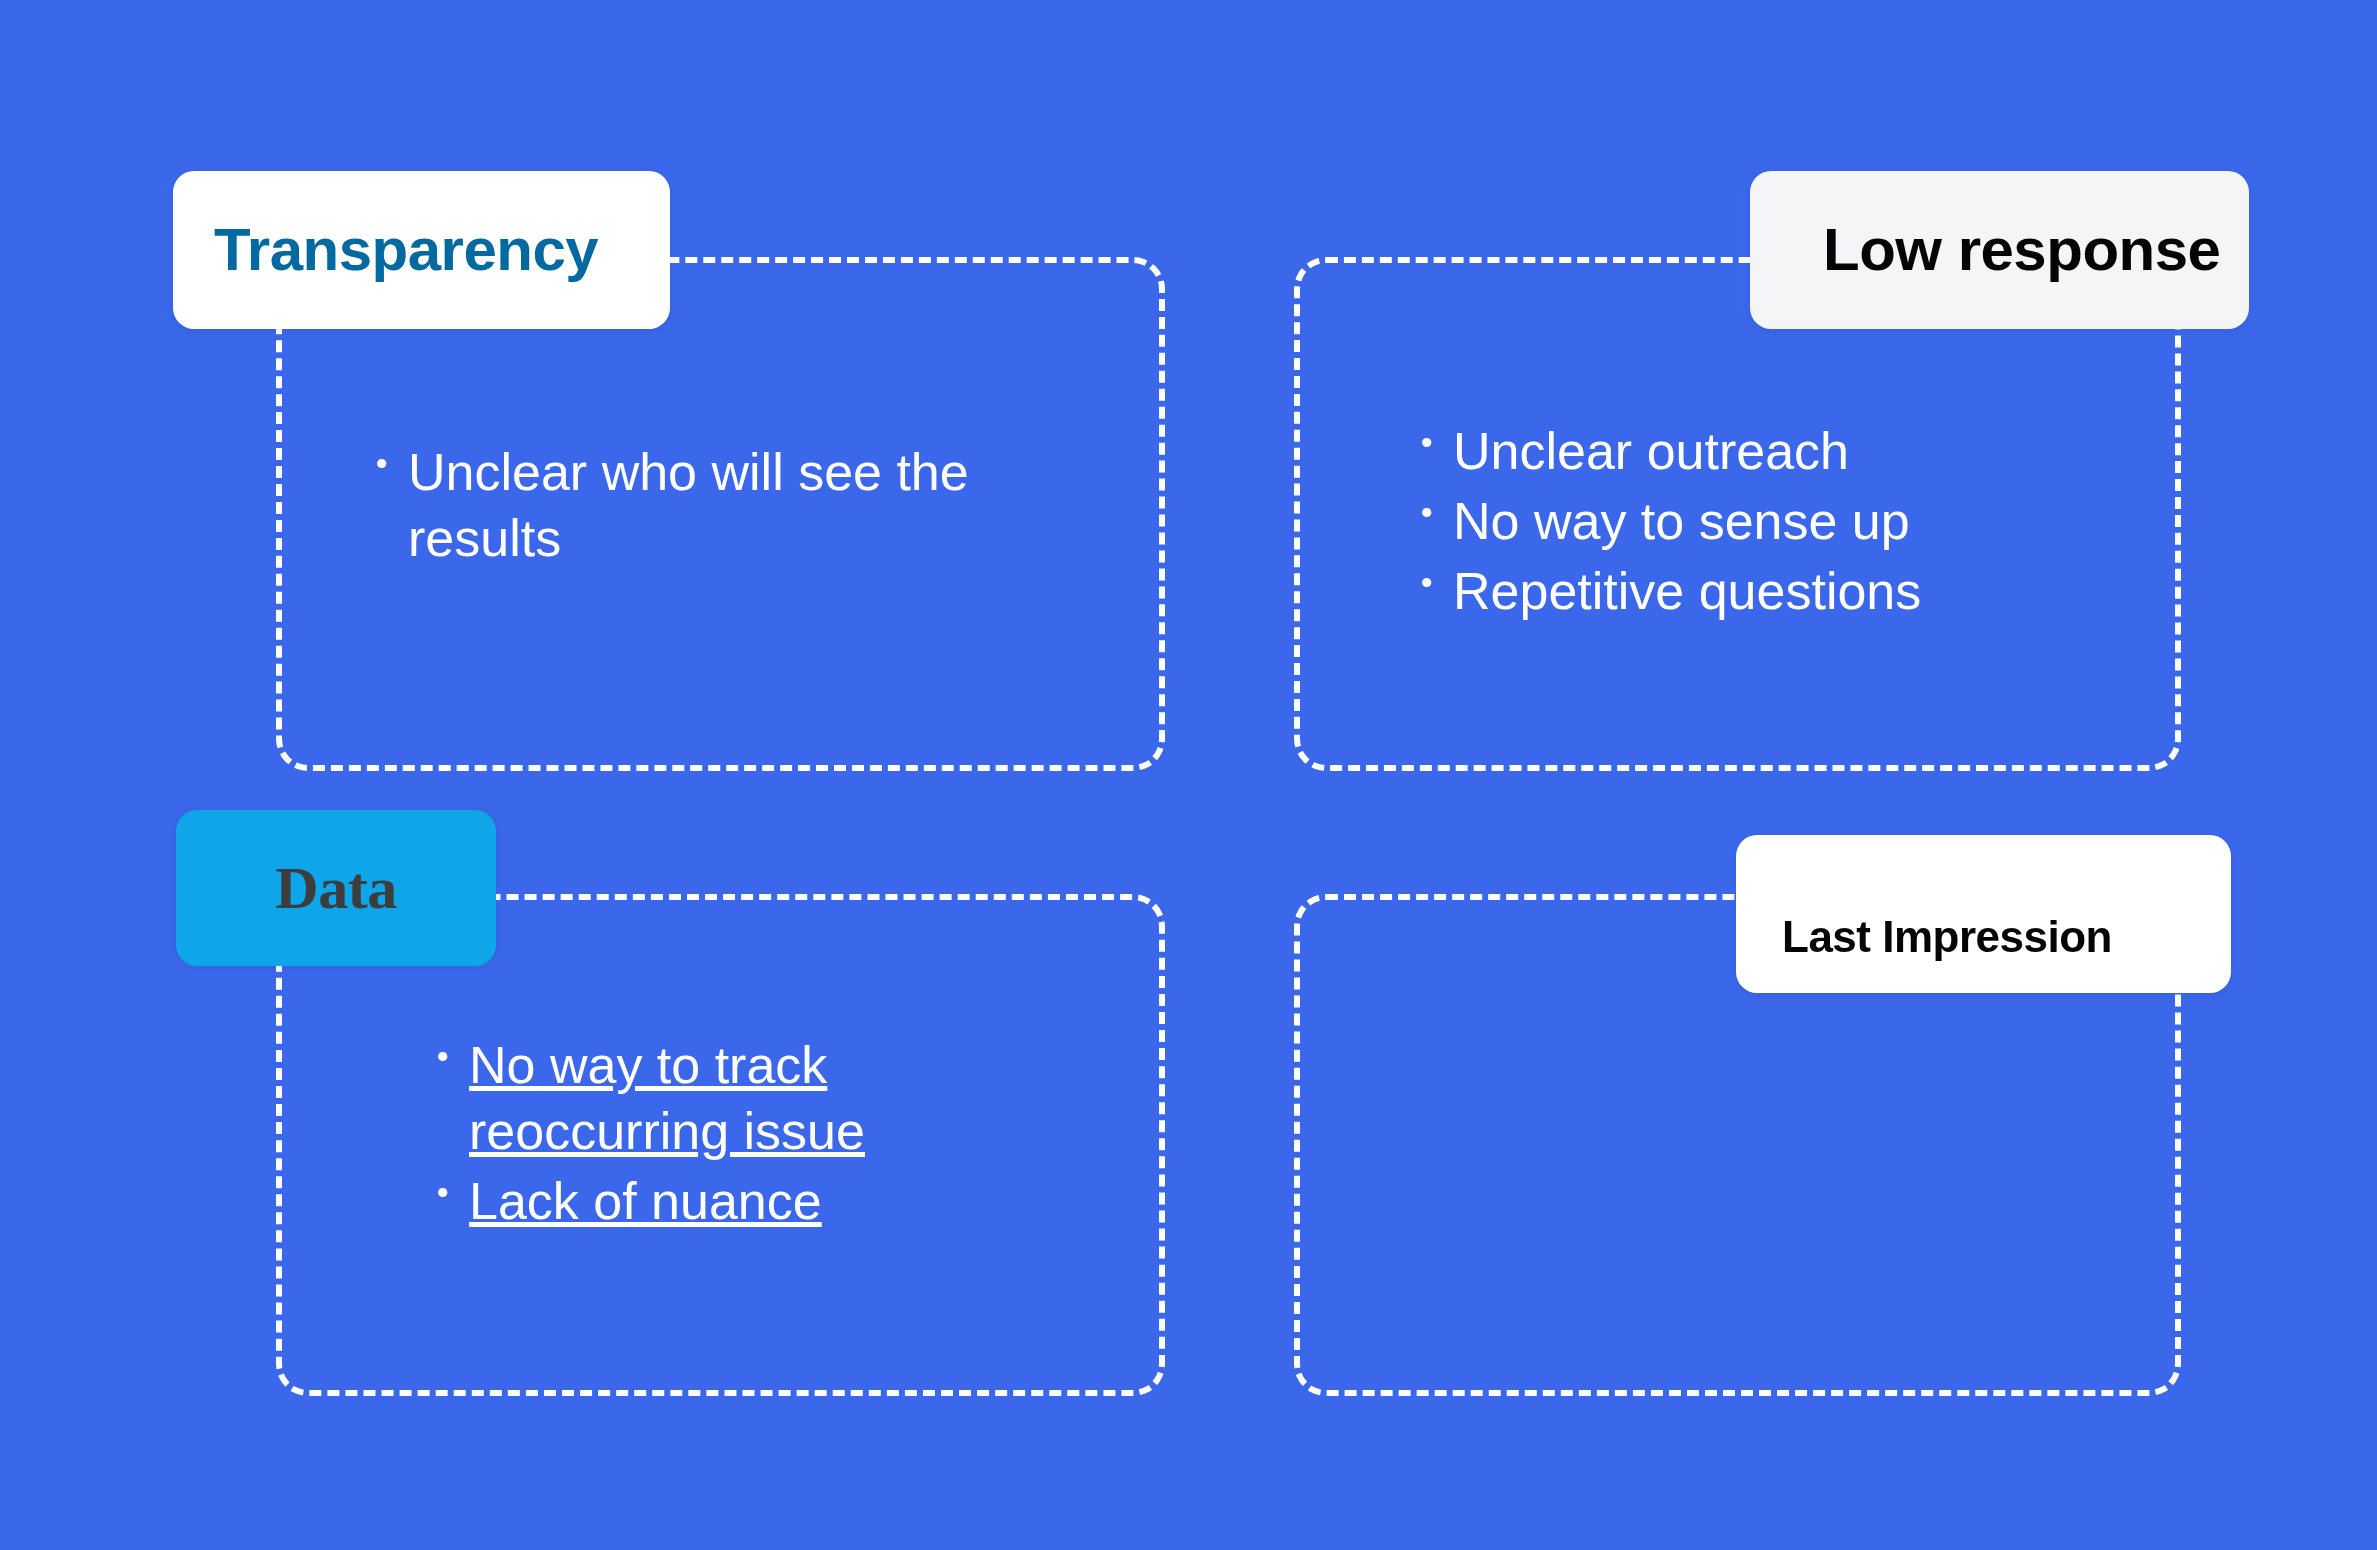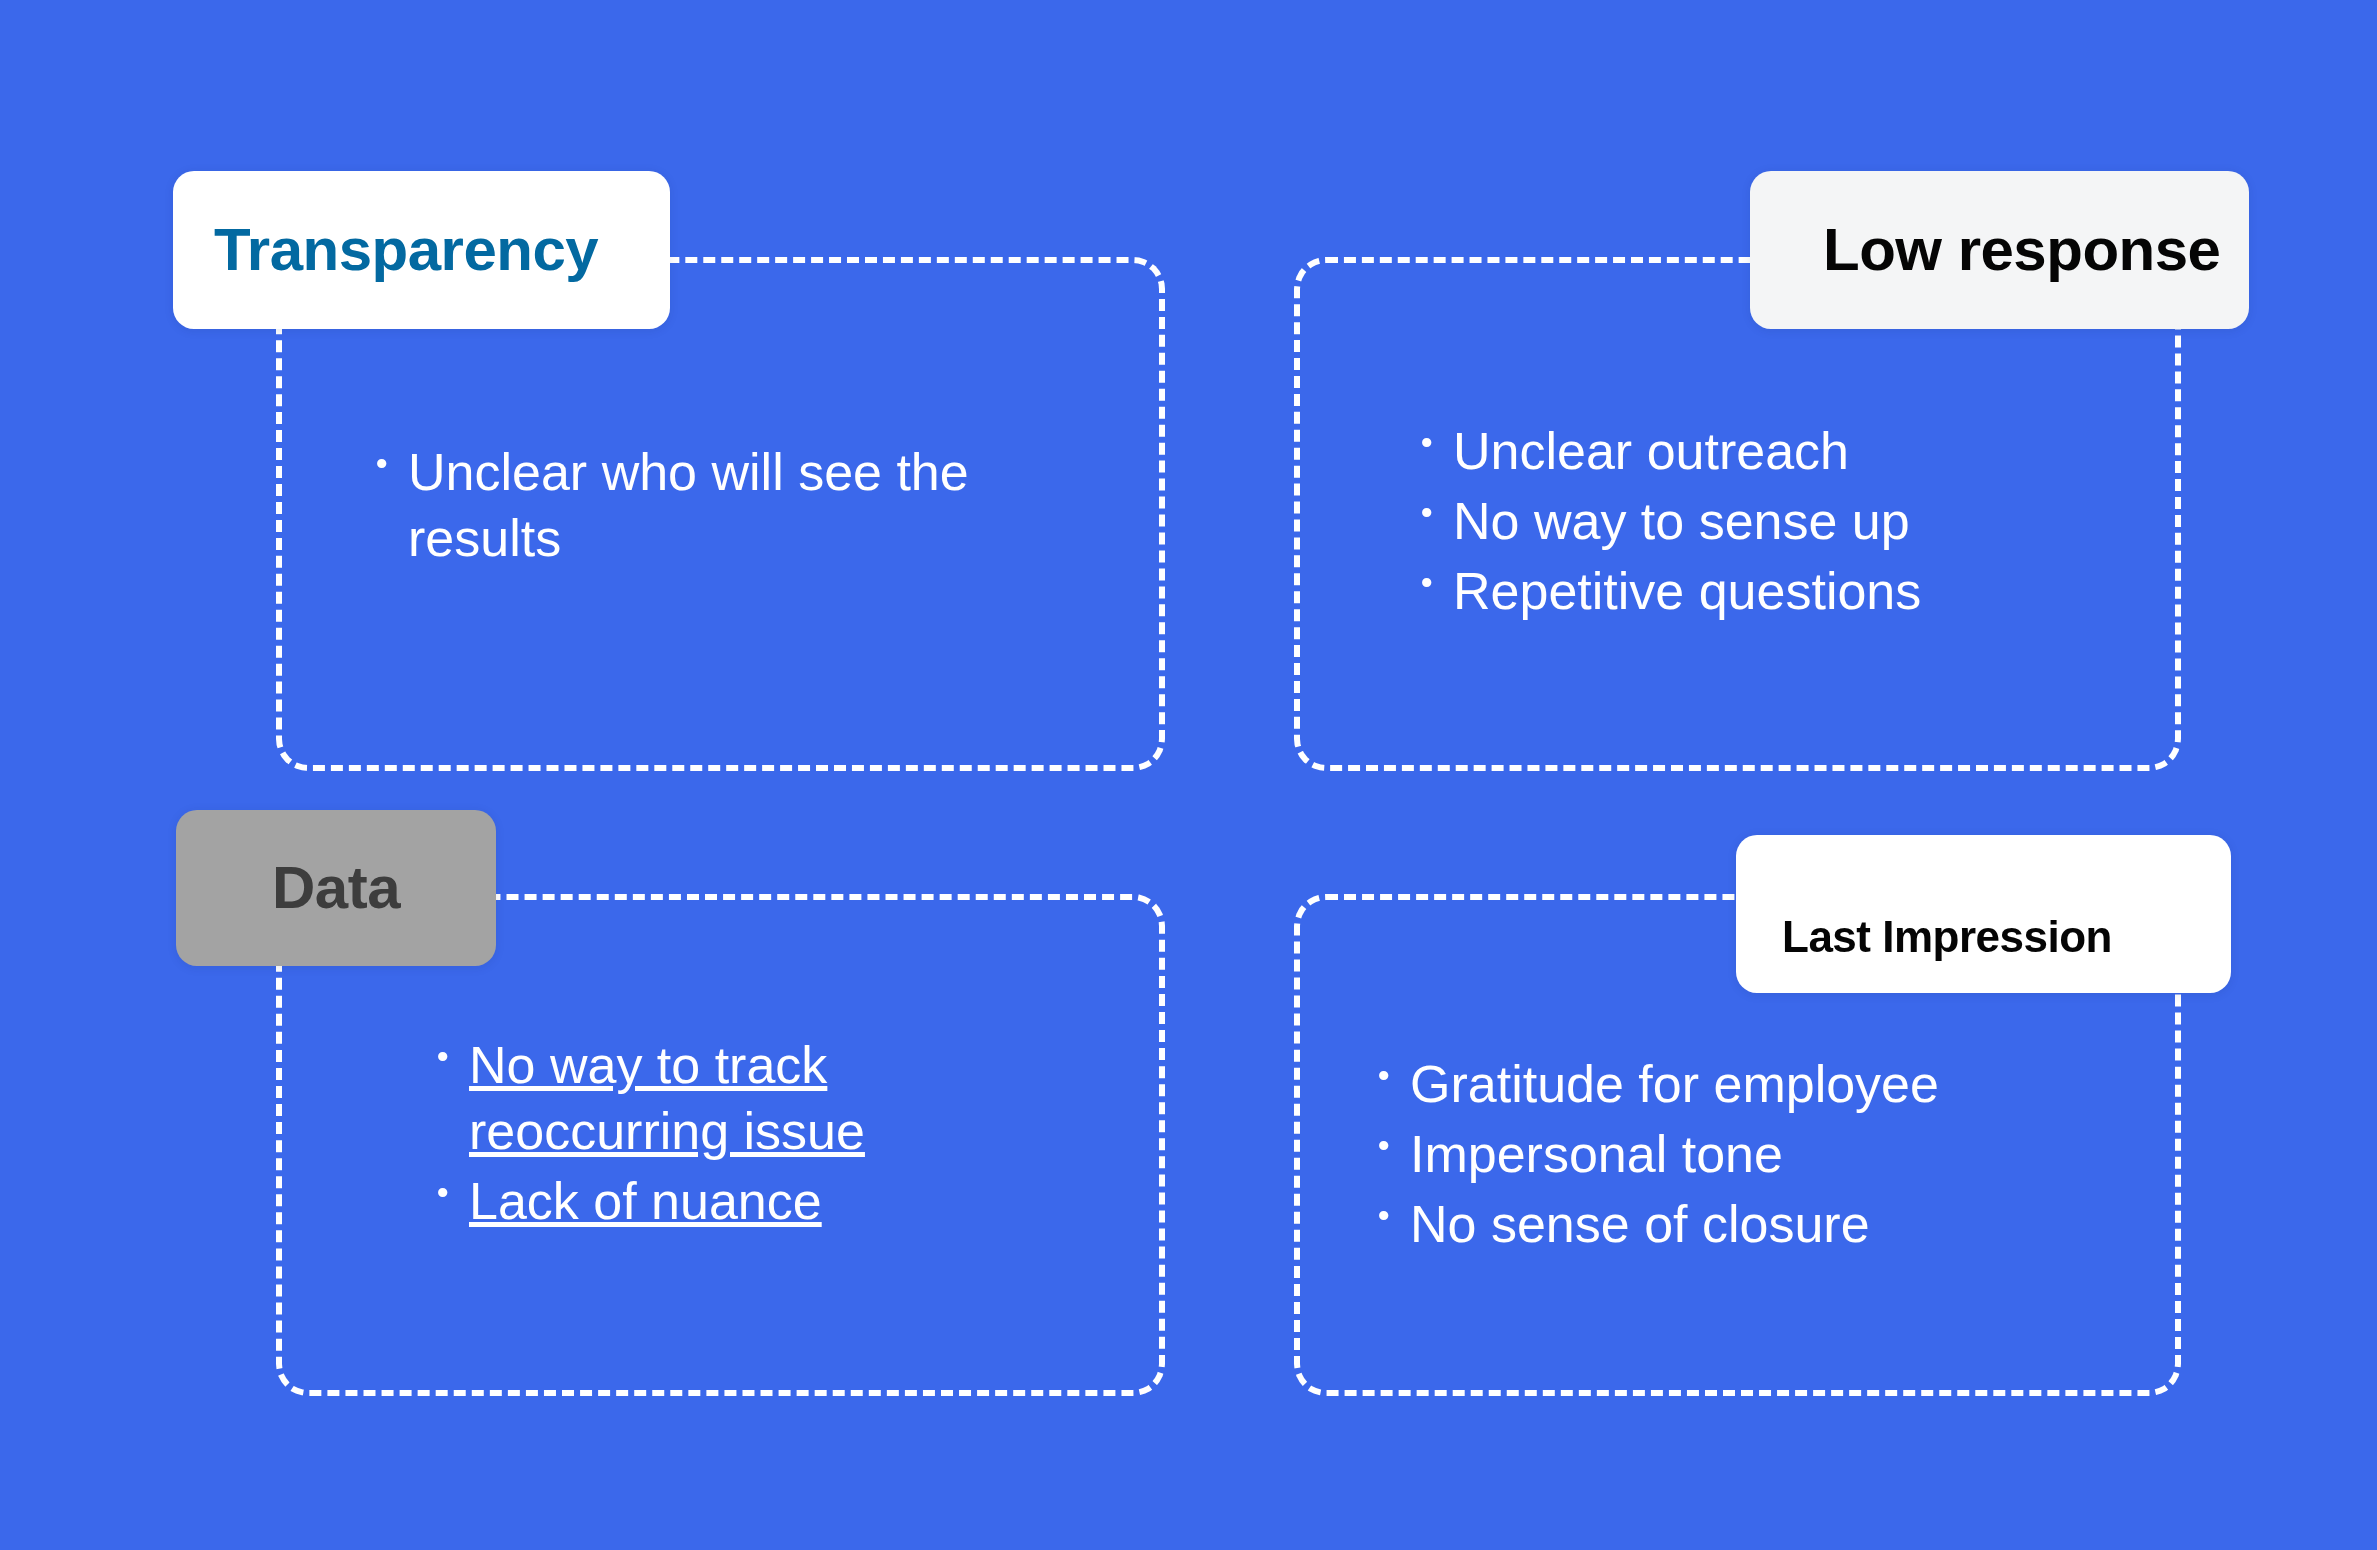--- a/index.html
+++ b/index.html
@@ -68,22 +68,23 @@
     justify-content: flex-start;
     padding-left: 73px;
   }
   .chip-lowresponse .chip-title {
     font-size: 60px;
     color: #050505;
   }
 
   .chip-data {
     left: 176px; top: 810px; width: 320px; height: 156px;
-    background: #a3a3a3;
+    background: #0ea5e9;
     justify-content: center;
+    font-family: Liberation Serif, serif;
   }
   .chip-data .chip-title {
     font-size: 60px;
     color: #3d3d3d;
   }
 
   .chip-lastimpression {
     left: 1736px; top: 835px; width: 495px; height: 158px;
     background: #ffffff;
     justify-content: flex-start;
@@ -154,20 +155,15 @@
   </div>
   <ul class="bullets bullets-bl">
     <li>No way to track reoccurring issue</li>
     <li>Lack of nuance</li>
   </ul>
 
   <div class="dashed-frame frame-br"></div>
   <div class="chip chip-lastimpression">
     <span class="chip-title">Last Impression</span>
   </div>
-  <ul class="bullets bullets-br">
-    <li>Gratitude for employee</li>
-    <li>Impersonal tone</li>
-    <li>No sense of closure</li>
-  </ul>
 
 </div>
 
 
 </body></html>

